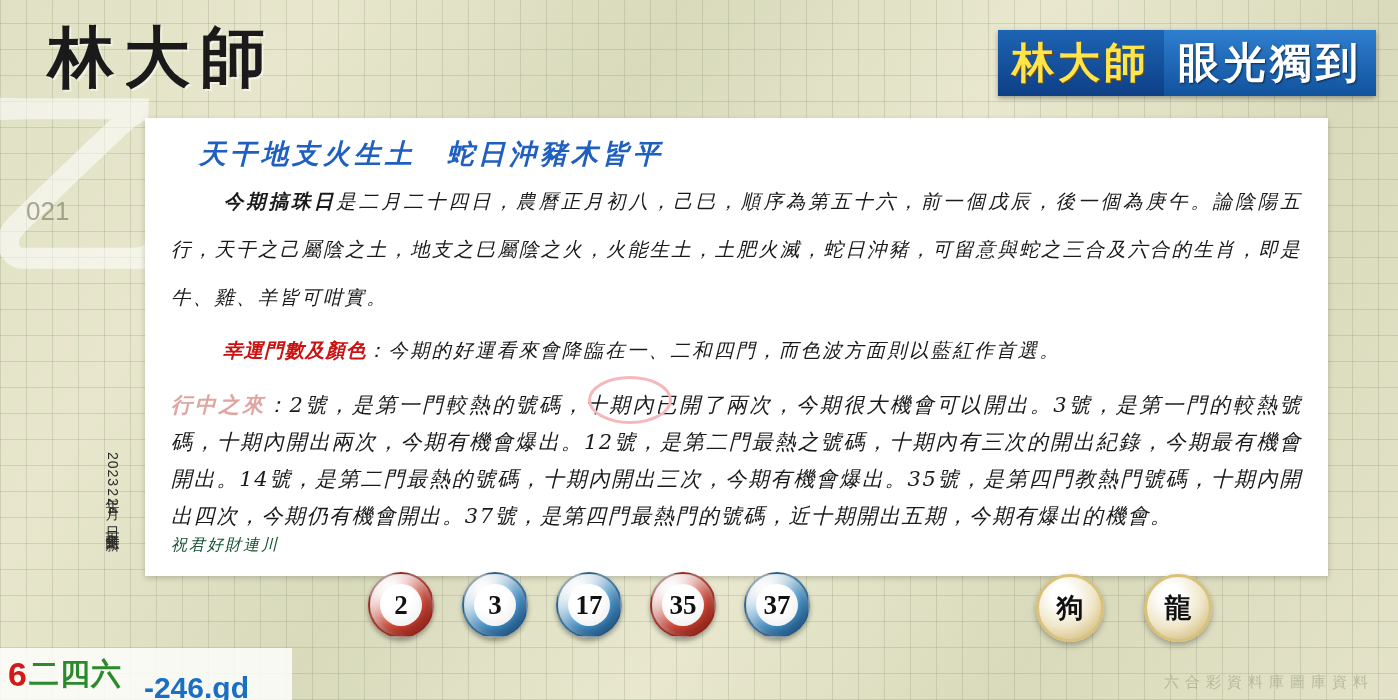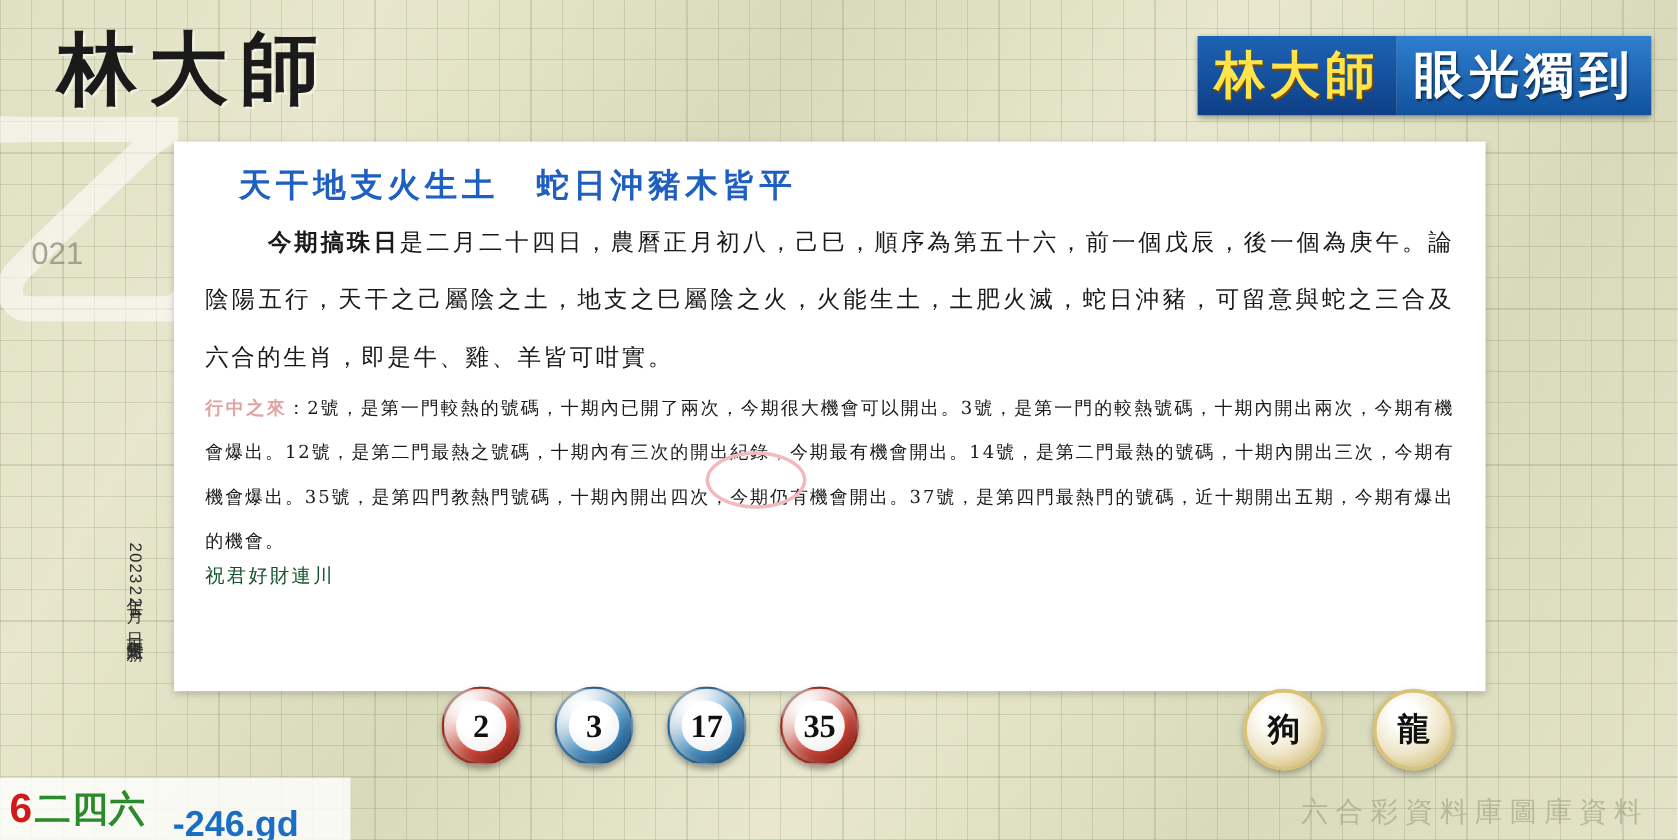--- a/index.html
+++ b/index.html
@@ -97,26 +97,27 @@
     font-size: 42px;
     letter-spacing: 4px;
     color: #ffffff;
     text-shadow: 1px 1px 2px rgba(0,0,0,0.6);
   }
   
   .article {
     position: absolute;
     left: 145px;
     top: 118px;
-    width: 1093px;
+    width: 1183px;
     height: 458px;
     background: #ffffff;
     box-shadow: 0 2px 6px rgba(0,0,0,0.2);
     padding: 10px 26px 10px 26px;
     box-sizing: border-box;
+    font-style: italic;
   }
   .headline {
     font-family: "DejaVu Serif", serif;
     font-weight: bold;
     font-size: 27px;
     letter-spacing: 4px;
     color: #1f5fbf;
     margin: 8px 0 6px 28px;
   }
   .body-text {
@@ -138,22 +139,23 @@
     line-height: 42px;
     letter-spacing: 2.2px;
     color: #1a1a1a;
   }
   .red-label {
     color: #cc1111;
     font-weight: bold;
     letter-spacing: 1px;
   }
   .para3 {
-    font-family: "DejaVu Serif", serif;
-    font-size: 15px;
+    margin-top: 14px;
+    font-family: "DejaVu Serif", serif;
+    font-size: 21px;
     line-height: 37px;
     letter-spacing: 1.6px;
     color: #1a1a1a;
     text-align: justify;
   }
   .faded-red {
     color: #e0a5a0;
     font-weight: bold;
     letter-spacing: 2px;
   }
@@ -276,21 +278,21 @@
     font-size: 30px;
     color: #1a6fc4;
     margin-top: 28px;
   }
   
   .bottomstrip {
     position: absolute;
     right: 24px;
     bottom: 8px;
     font-family: Liberation Serif, serif;
-    font-size: 23px;
+    font-size: 15px;
     letter-spacing: 6px;
     color: rgba(150,155,120,0.55);
     white-space: nowrap;
   }
 </style>
 </head>
 <body>
 
 <div class="page">
 
@@ -310,20 +312,23 @@
     </div>
   </div>
 
   <div class="article">
     <div class="headline">天干地支火生土　蛇日沖豬木皆平</div>
 
     <div class="body-text">
       <span class="indent"></span><b>今期搞珠日</b><span>是二月二十四日，農曆正月初八，己巳，順序為第五十六，前一個戊辰，後一個為庚午。論陰陽五行，天干之己屬陰之土，地支之巳屬陰之火，火能生土，土肥火滅，蛇日沖豬，可留意與蛇之三合及六合的生肖，即是牛、雞、羊皆可咁實。</span>
     </div>
 
+    <div class="para2">
+      <span class="red-label">幸運門數及顏色</span><span>：今期的好運看來會降臨在一、二和四門，而色波方面則以藍紅作首選。</span>
+    </div>
 
     <div class="para3">
       <span class="faded-red">行中之來</span><span>：2號，是第一門較熱的號碼，十期內已開了兩次，今期很大機會可以開出。3號，是第一門的較熱號碼，十期內開出兩次，今期有機會爆出。12號，是第二門最熱之號碼，十期內有三次的開出紀錄，今期最有機會開出。14號，是第二門最熱的號碼，十期內開出三次，今期有機會爆出。35號，是第四門教熱門號碼，十期內開出四次，今期仍有機會開出。37號，是第四門最熱門的號碼，近十期開出五期，今期有爆出的機會。</span>
     </div>
 
     <div class="sig">祝君好財連川</div>
 
     <div class="ellipse-mark"></div>
   </div>
 
@@ -341,20 +346,25 @@
         </div>
     </div>
     <div class="ball blue">
       <div class="inner">
           <span>17</span>
         </div>
     </div>
     <div class="ball red">
       <div class="inner">
           <span>35</span>
+        </div>
+    </div>
+    <div class="ball blue">
+      <div class="inner">
+          <span>37</span>
         </div>
     </div>
   </div>
 
   <div class="zodiacs">
     <div class="zodiac">
       <span>狗</span>
     </div>
     <div class="zodiac">
       <span>龍</span>

